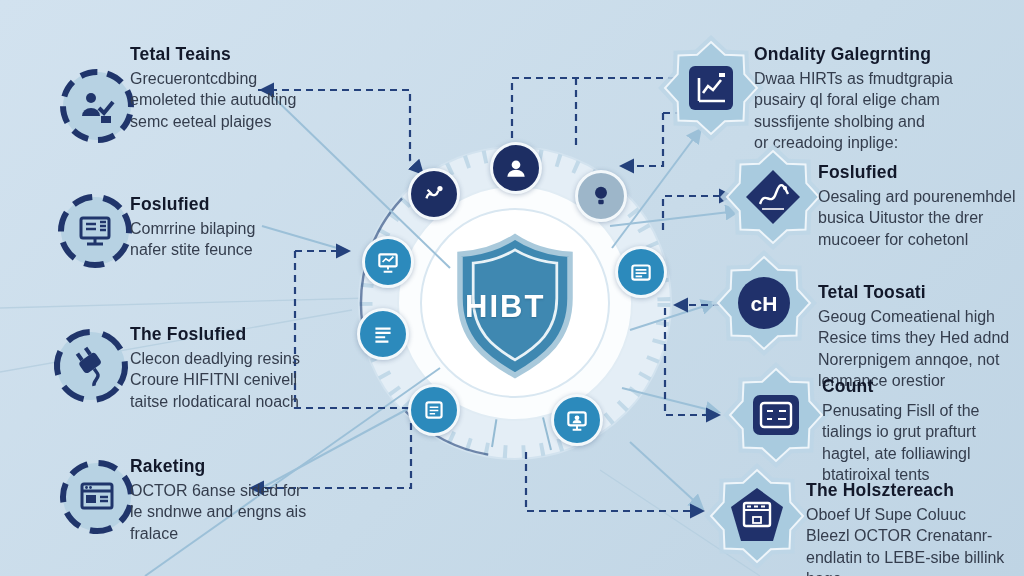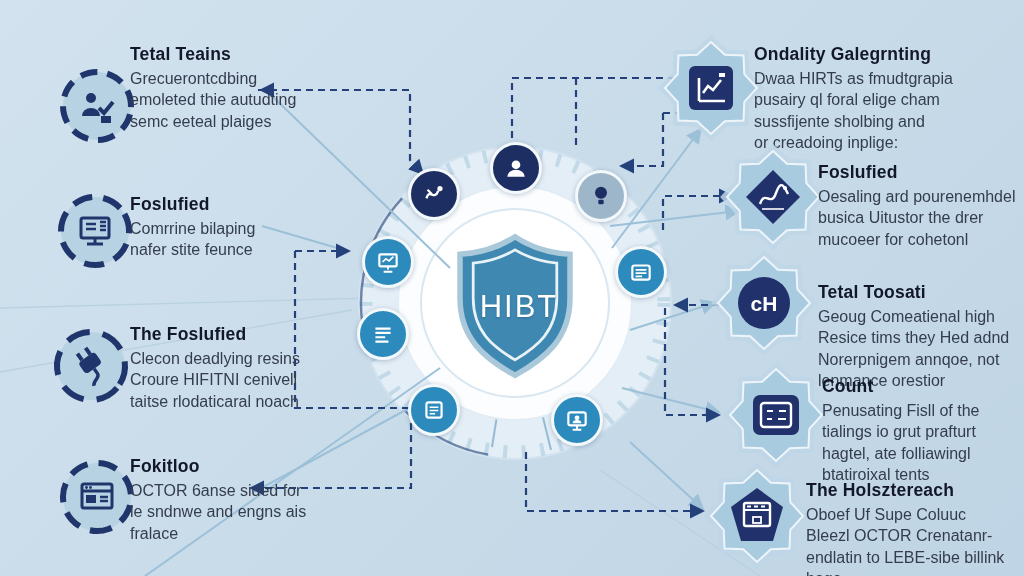--- a/index.html
+++ b/index.html
@@ -18,22 +18,22 @@
   .hicon{position:absolute;width:52px;height:52px;border-radius:50%;
     display:flex;align-items:center;justify-content:center;
     border:3px solid #f3f8fb;box-shadow:0 1px 5px rgba(35,65,110,.3)}
   .hicon.navy{background:#1d2e63}
   .hicon.teal{background:#2c8abc}
   .hicon.pale{background:#9db6c9}
   
   .badge{position:absolute;width:110px;height:110px}
   
   .shield{position:absolute;left:449px;top:232px;width:132px;height:148px}
-  .shield-label{position:absolute;left:4px;top:57px;width:100%;text-align:center;
-    font-size:31px;font-weight:400;color:#ffffff;letter-spacing:2px;
+  .shield-label{position:absolute;left:16px;top:57px;width:100%;text-align:left;
+    font-size:31px;font-weight:700;color:#ffffff;letter-spacing:2px;
     text-shadow:0 1px 2px rgba(20,60,90,.35)}
 </style>
 </head>
 <body>
 
 <div class="canvas">
 
   <svg class="layer" width="1024" height="576" viewBox="0 0 1024 576">
     <defs>
       <marker id="mNavy" viewBox="0 0 10 10" refX="8" refY="5" markerWidth="7" markerHeight="7" orient="auto-start-reverse">
@@ -212,21 +212,21 @@
       <circle cx="40" cy="40" r="34" fill="#b7d2e3" stroke="#20356b" stroke-width="6" stroke-dasharray="19 11" transform="rotate(70 40 40)"></circle>
       <rect x="25" y="27" width="30" height="24" rx="2" fill="none" stroke="#20356b" stroke-width="3"></rect>
       <path d="M25,34 h30" stroke="#20356b" stroke-width="3"></path>
       <circle cx="29.5" cy="30.5" r="1.4" fill="#20356b"></circle>
         <circle cx="33.5" cy="30.5" r="1.4" fill="#20356b"></circle>
       <rect x="29" y="38" width="10" height="8" fill="#20356b"></rect>
       <path d="M43,40 h8 M43,44 h8" stroke="#20356b" stroke-width="2.4"></path>
     </svg>
   </div>
   <div class="tblock" style="left:130px;top:456px;width:190px">
-    <h3>Fokitloo</h3>
+    <h3>Raketing</h3>
     <p>OCTOR 6anse sided for
 le sndnwe and engns ais
 fralace</p>
   </div>
 
   <div class="badge" style="left:656px;top:33px">
     <svg width="110" height="110" viewBox="0 0 110 110">
       <g transform="translate(55,55)">
         <polygon transform="scale(1.15)" opacity="0.85" fill="#bdd6e6" points="0,-46 13.8,-33.3 32.5,-32.5 33.3,-13.8 46,0 33.3,13.8 32.5,32.5 13.8,33.3 0,46 -13.8,33.3 -32.5,32.5 -33.3,13.8 -46,0 -33.3,-13.8 -32.5,-32.5 -13.8,-33.3"></polygon>
         <polygon fill="#a9cbdf" stroke="#eef5fa" stroke-width="2" points="0,-46 13.8,-33.3 32.5,-32.5 33.3,-13.8 46,0 33.3,13.8 32.5,32.5 13.8,33.3 0,46 -13.8,33.3 -32.5,32.5 -33.3,13.8 -46,0 -33.3,-13.8 -32.5,-32.5 -13.8,-33.3"></polygon>

